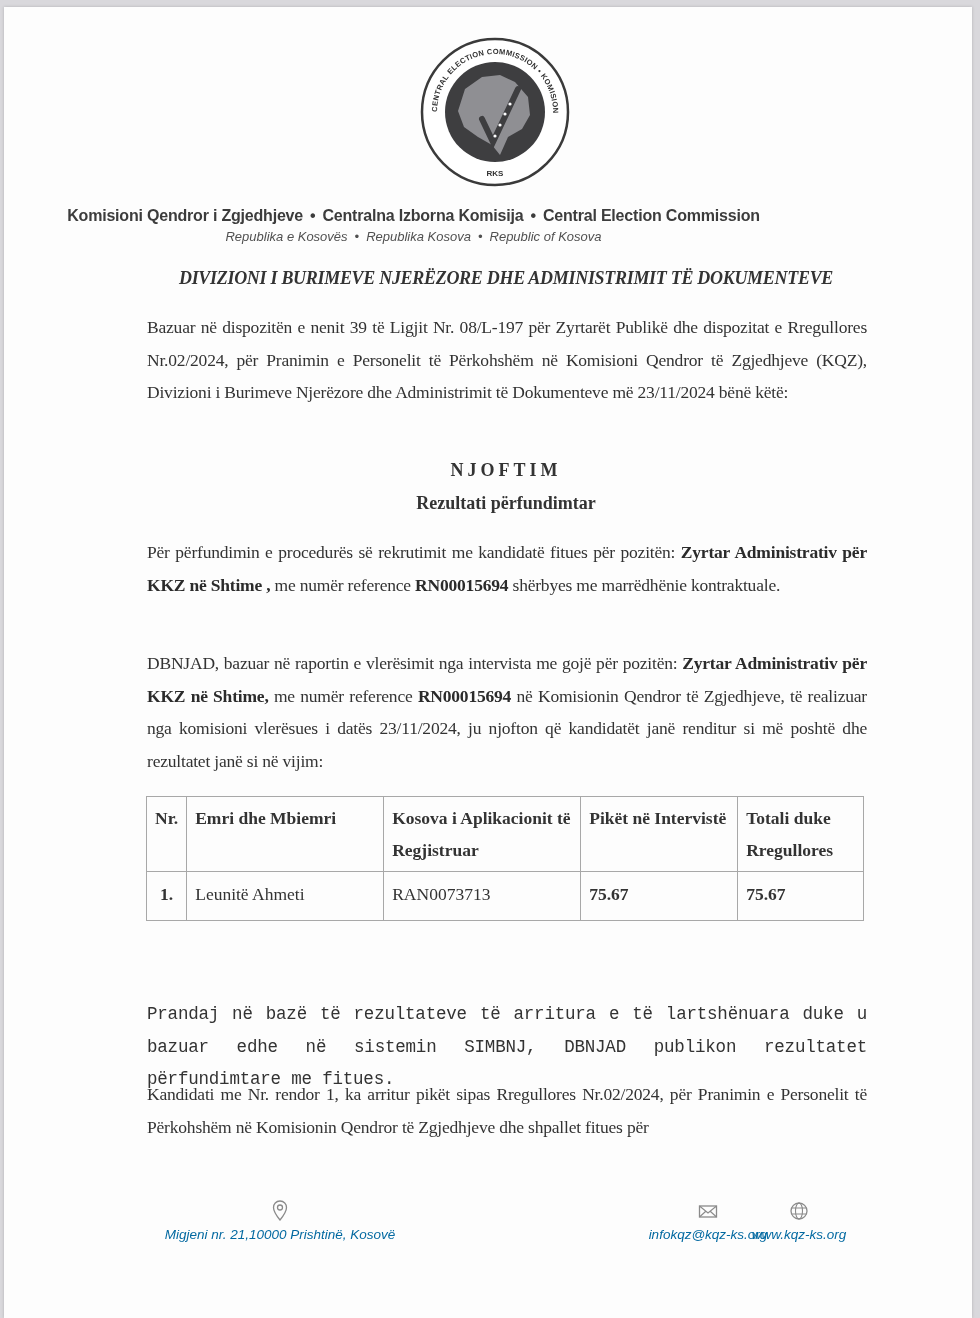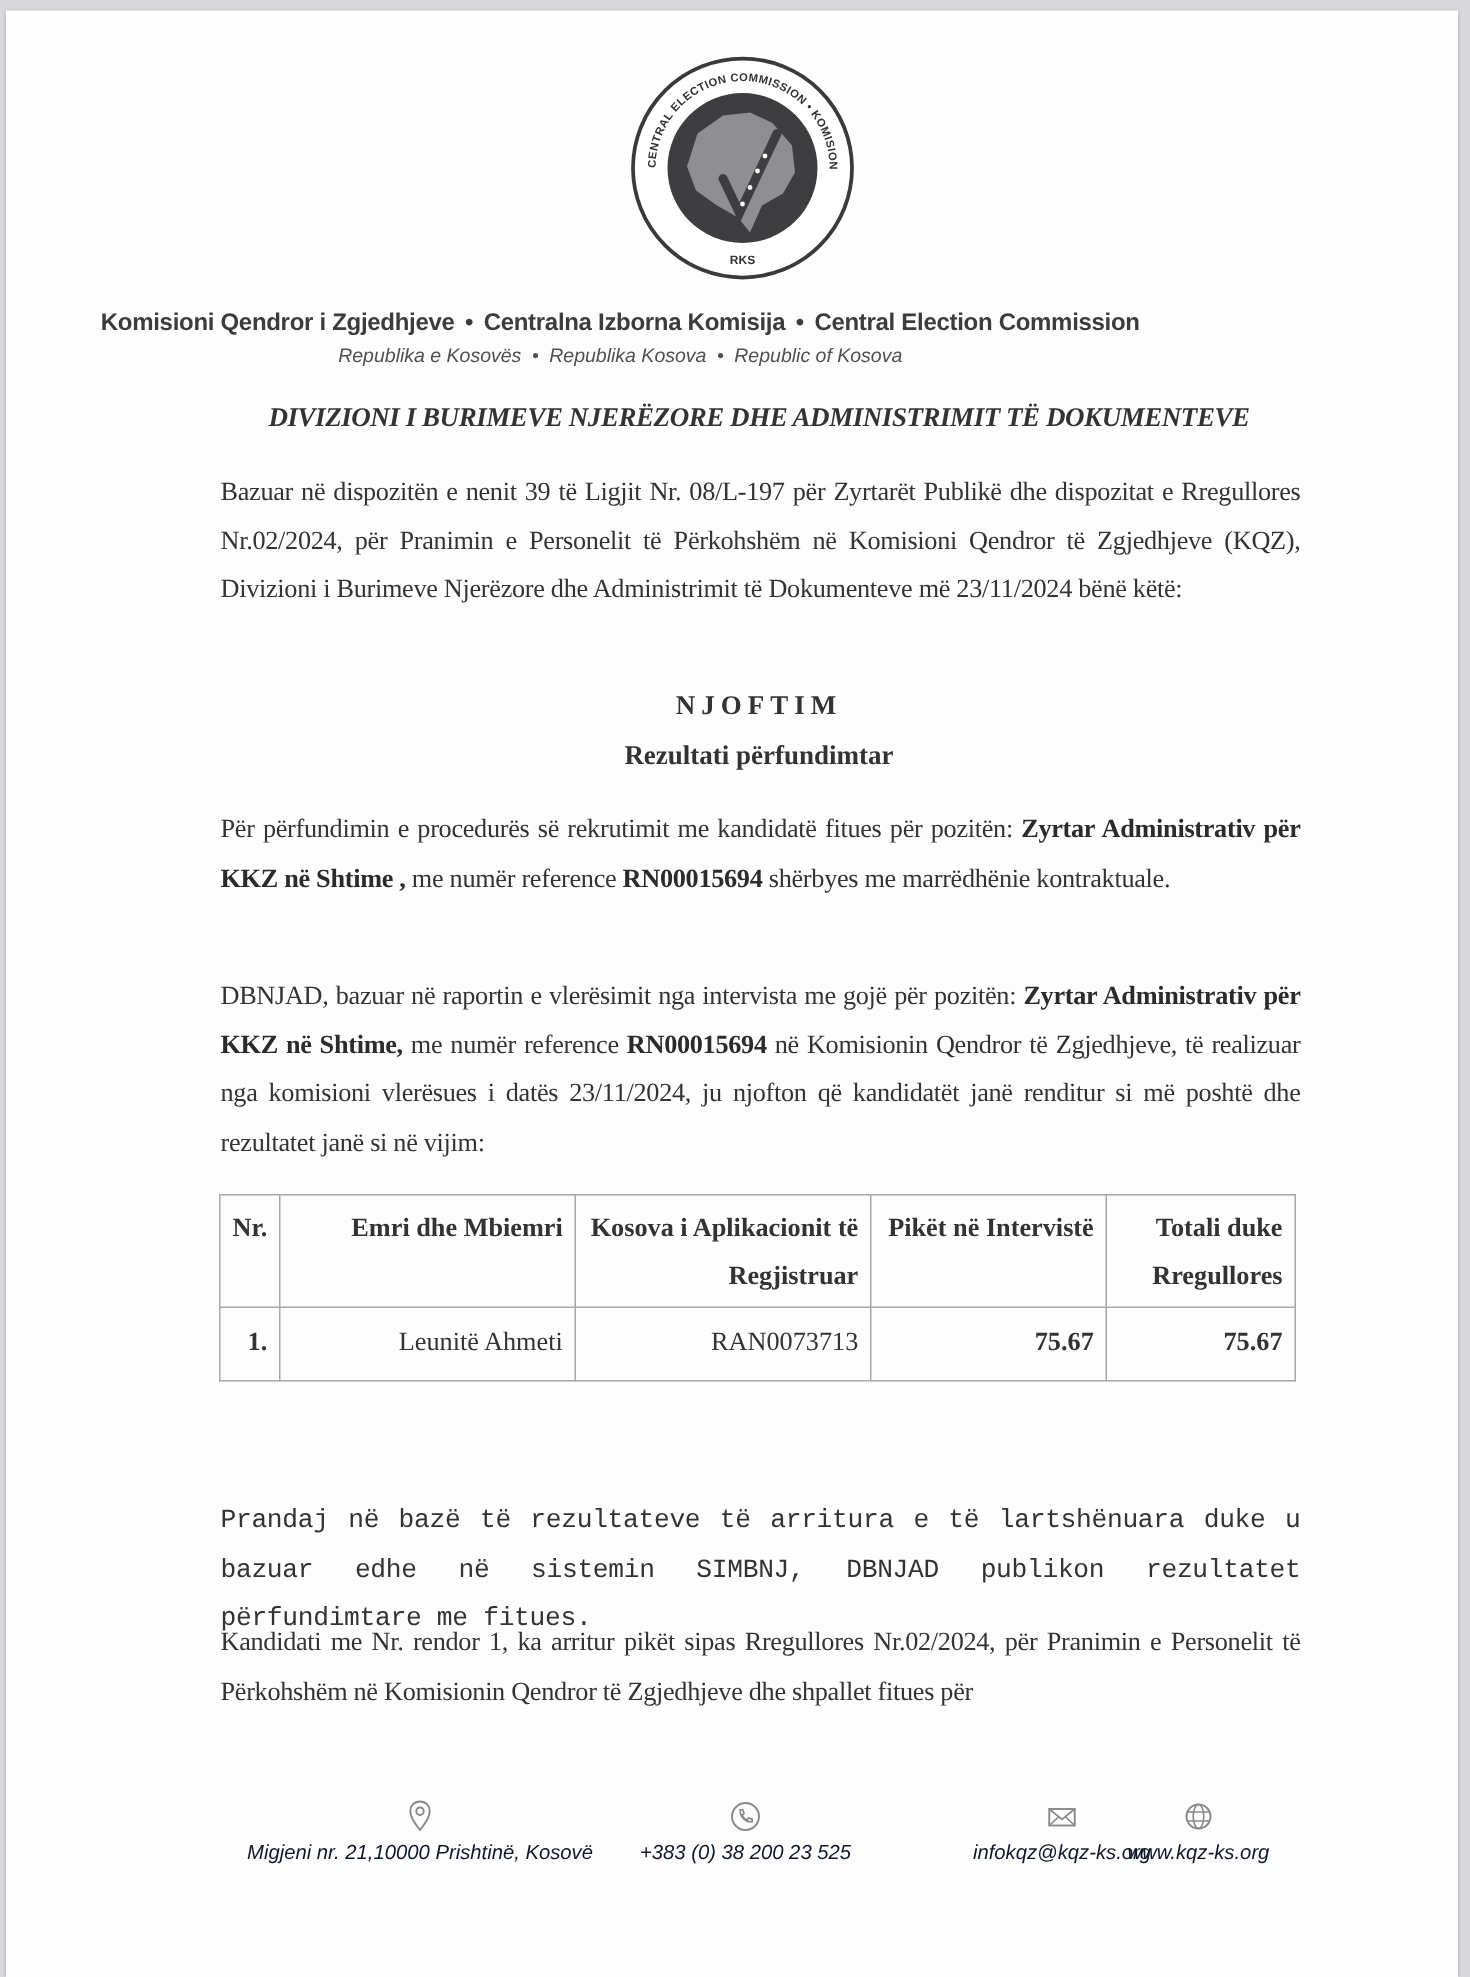--- a/index.html
+++ b/index.html
@@ -45,30 +45,30 @@
   .t1 { top: 460px; font-size: 18px; letter-spacing: 4px; }
   .t2 { top: 493px; font-size: 18px; }
   table.results {
     position: absolute; left: 146px; top: 796px; width: 718px;
     border-collapse: collapse; font-size: 17.5px; color: #333;
   }
   table.results th.band {
     background: #5f5f63; color: #efefef; font-weight: normal; height: 54px;
     border: 1px solid #5f5f63; font-size: 18px;
   }
-  table.results td { border: 1px solid #a8a8a8; vertical-align: top; padding: 0 8px; text-align: right; }
+  table.results td { border: 1px solid #a8a8a8; vertical-align: top; padding: 0 8px; }
   table.results tr.head td { font-weight: bold; line-height: 32px; padding-top: 5px; padding-bottom: 5px; height: 64px; }
   table.results tr.row td { line-height: 44px; height: 48px; }
   .c-nr { width: 18px; text-align: center; }
   .c-name { width: 180px; }
   .c-app { width: 180px; }
   .c-int { width: 140px; }
   .bold { font-weight: bold; }
   .footer { position: absolute; top: 1200px; left: 0; width: 980px; height: 50px;
-    font-family: "Liberation Sans", sans-serif; font-style: italic; font-size: 13.5px; color: #0f172a; }
+    font-family: "Liberation Sans", sans-serif; font-style: italic; font-size: 13.5px; color: #0369a1; }
   .fitem { position: absolute; top: 0; text-align: center; }
   .fitem .ico { display: block; height: 22px; margin: 0 auto; }
   .fitem span.txt { display: block; margin-top: 5px; white-space: nowrap; }
 </style>
 </head>
 <body>
 
 <div class="page"></div>
 
 <svg class="logo" viewBox="0 0 150 150">
@@ -131,27 +131,20 @@
 <div class="para p5">Kandidati me Nr. rendor 1,  ka arritur pikët sipas Rregullores Nr.02/2024, për Pranimin e Personelit të Përkohshëm në Komisionin Qendror të Zgjedhjeve dhe shpallet fitues për</div>
 
 <div class="footer">
   <div class="fitem" style="left:163px;width:234px;">
     <svg class="ico" width="16" height="22" viewBox="0 0 16 22">
       <path d="M8 1 C4 1 1.5 4 1.5 7.5 C1.5 12 8 20 8 20 C8 20 14.5 12 14.5 7.5 C14.5 4 12 1 8 1 Z" fill="none" stroke="#8a8a8a" stroke-width="1.3"></path>
       <circle cx="8" cy="7.5" r="2.5" fill="none" stroke="#8a8a8a" stroke-width="1.3"></circle>
     </svg>
     <span class="txt">Migjeni nr. 21,10000 Prishtinë, Kosovë</span>
   </div>
-  <div class="fitem" style="left:425px;width:144px;">
-    <svg class="ico" width="22" height="22" viewBox="0 0 22 22">
-      <circle cx="11" cy="11" r="9" fill="none" stroke="#8a8a8a" stroke-width="1.3"></circle>
-      <path d="M7.5 6.5 L9.2 6.5 L10 9 L8.8 10 C9.5 11.6 10.6 12.7 12 13.3 L13 12 L15.5 12.8 L15.5 14.5 C11 15 7 11 7.5 6.5 Z" fill="none" stroke="#8a8a8a" stroke-width="1.1"></path>
-    </svg>
-    <span class="txt">+383 (0) 38 200 23 525</span>
-  </div>
   <div class="fitem" style="left:599px;width:122px;margin-left:48px;">
     <svg class="ico" width="20" height="22" viewBox="0 0 20 22">
       <rect x="1.5" y="6" width="17" height="11" fill="none" stroke="#8a8a8a" stroke-width="1.3"></rect>
       <path d="M1.5 6 L10 13 L18.5 6 M1.5 17 L7.5 11.5 M18.5 17 L12.5 11.5" fill="none" stroke="#8a8a8a" stroke-width="1.1"></path>
     </svg>
     <span class="txt">infokqz@kqz-ks.org</span>
   </div>
   <div class="fitem" style="left:750px;width:98px;">
     <svg class="ico" width="20" height="22" viewBox="0 0 20 22">
       <circle cx="10" cy="11" r="8" fill="none" stroke="#8a8a8a" stroke-width="1.3"></circle>

